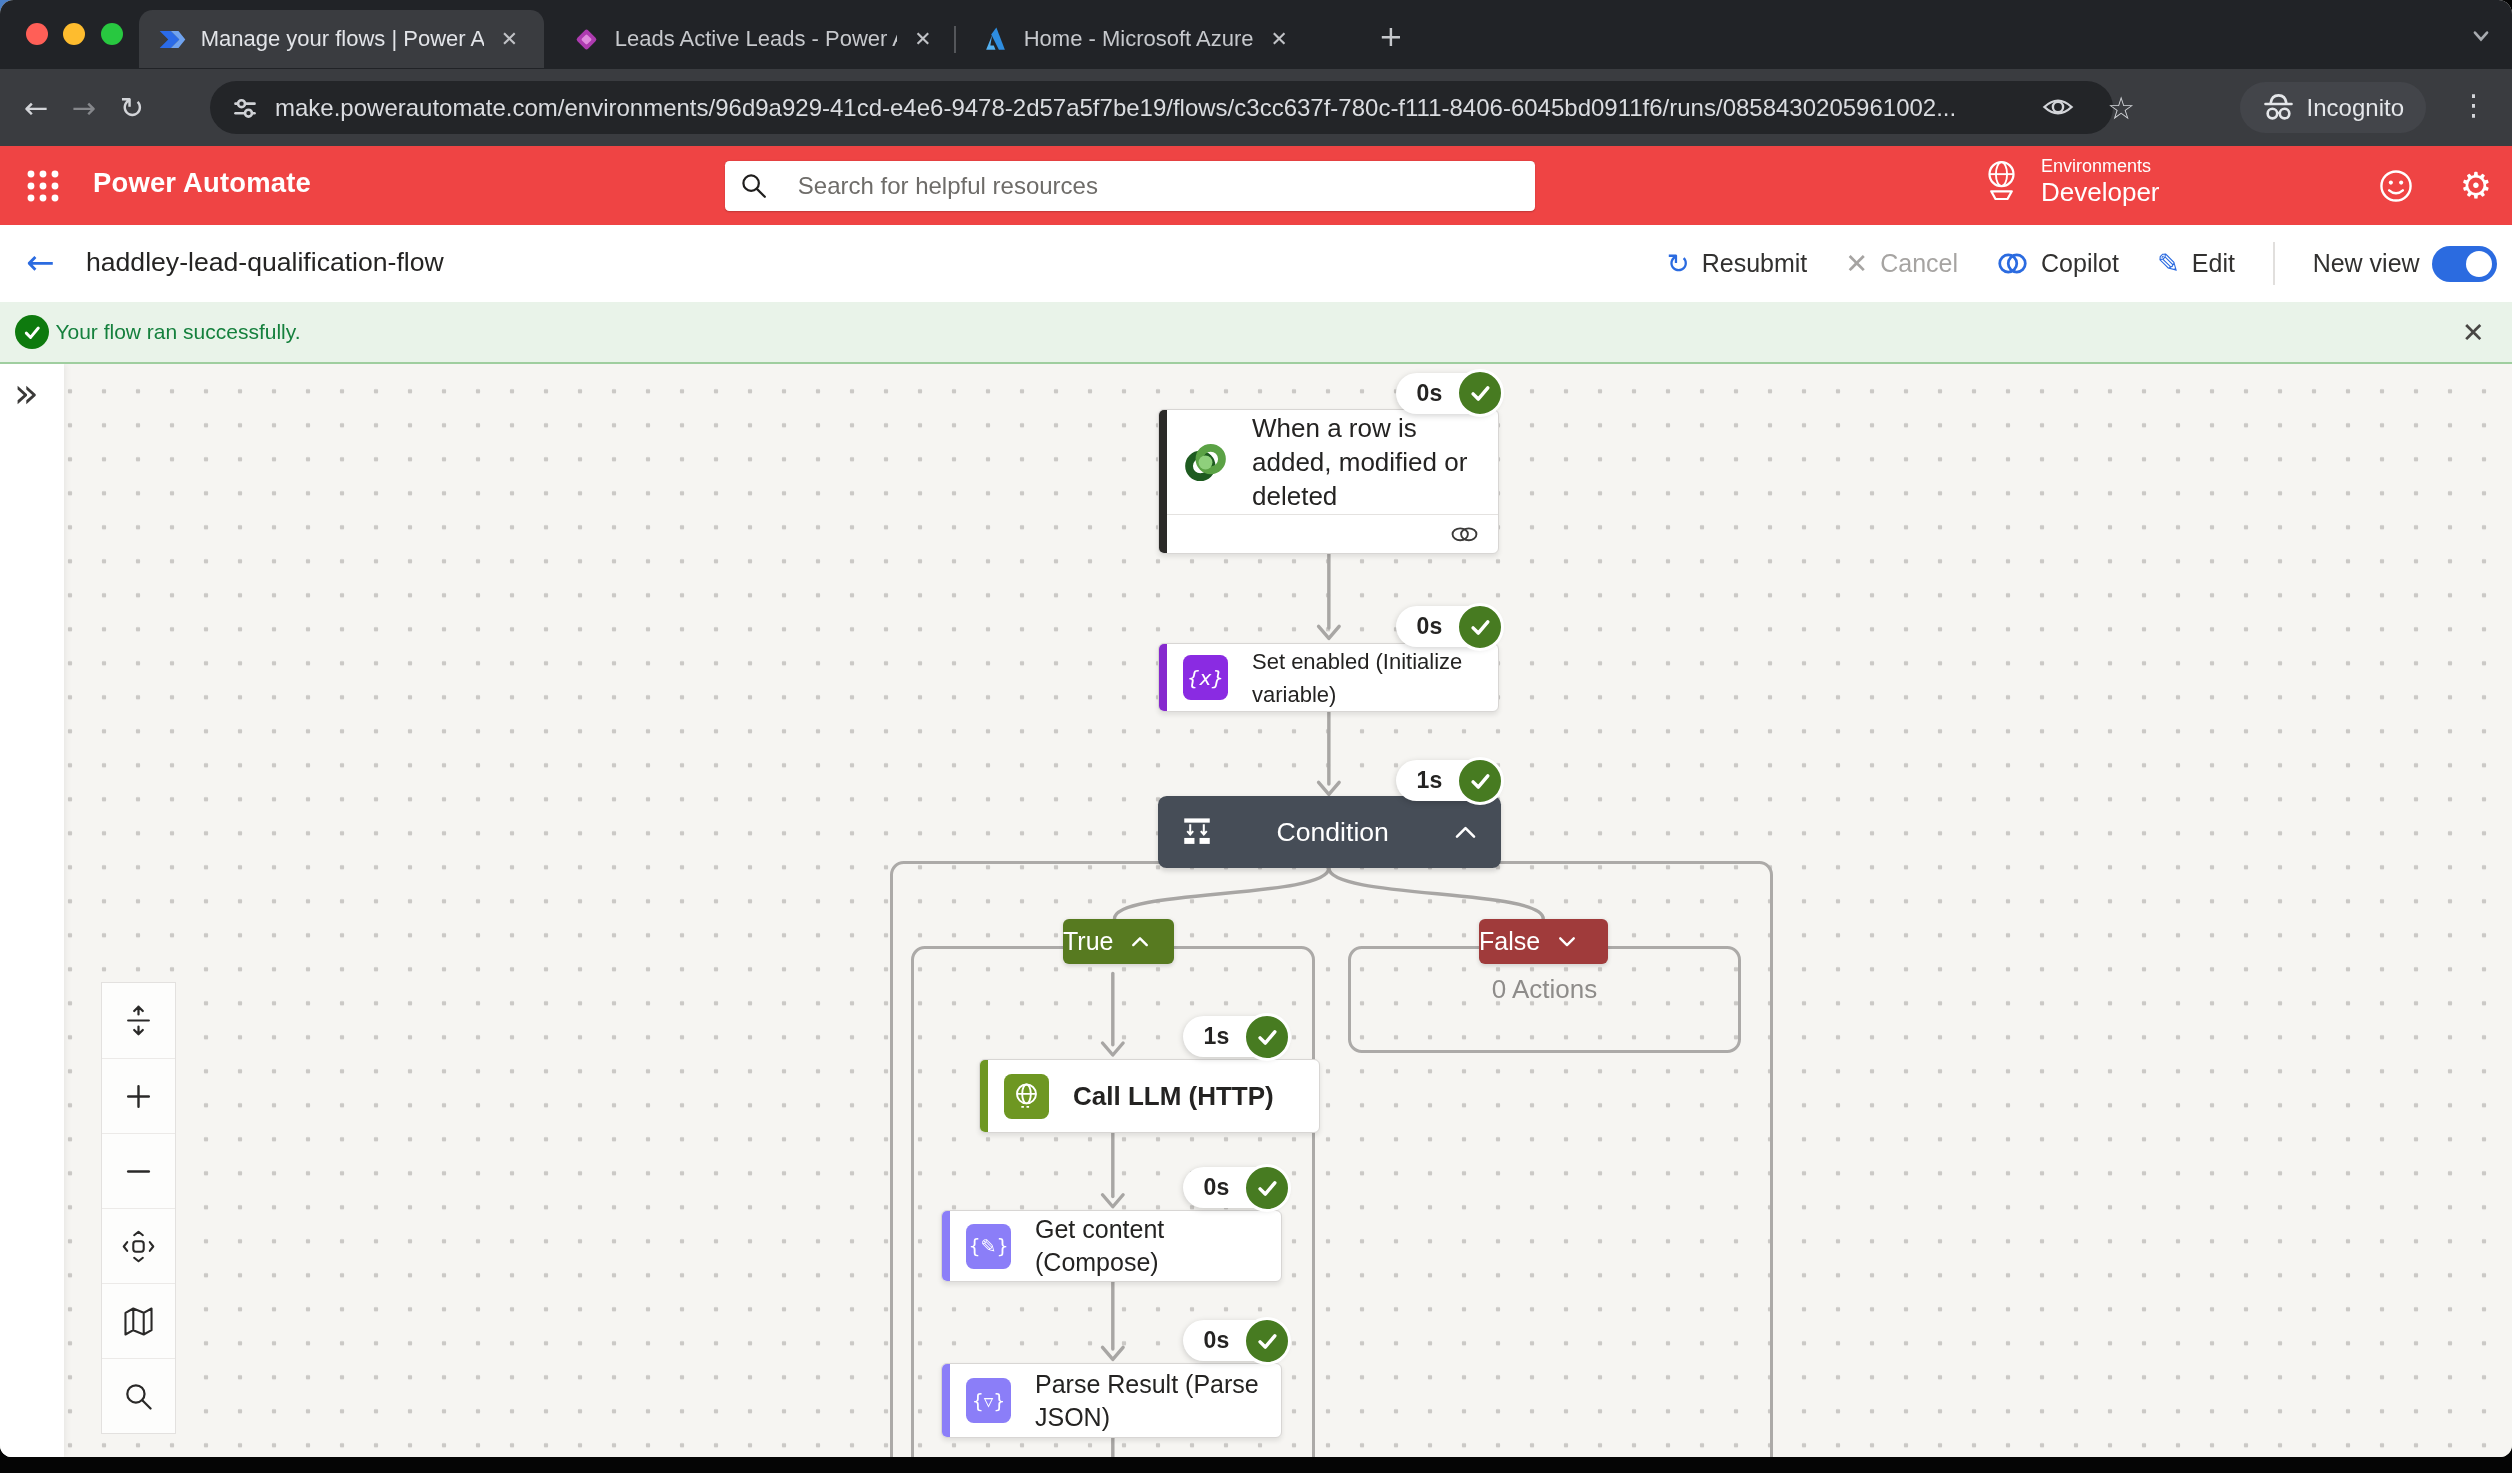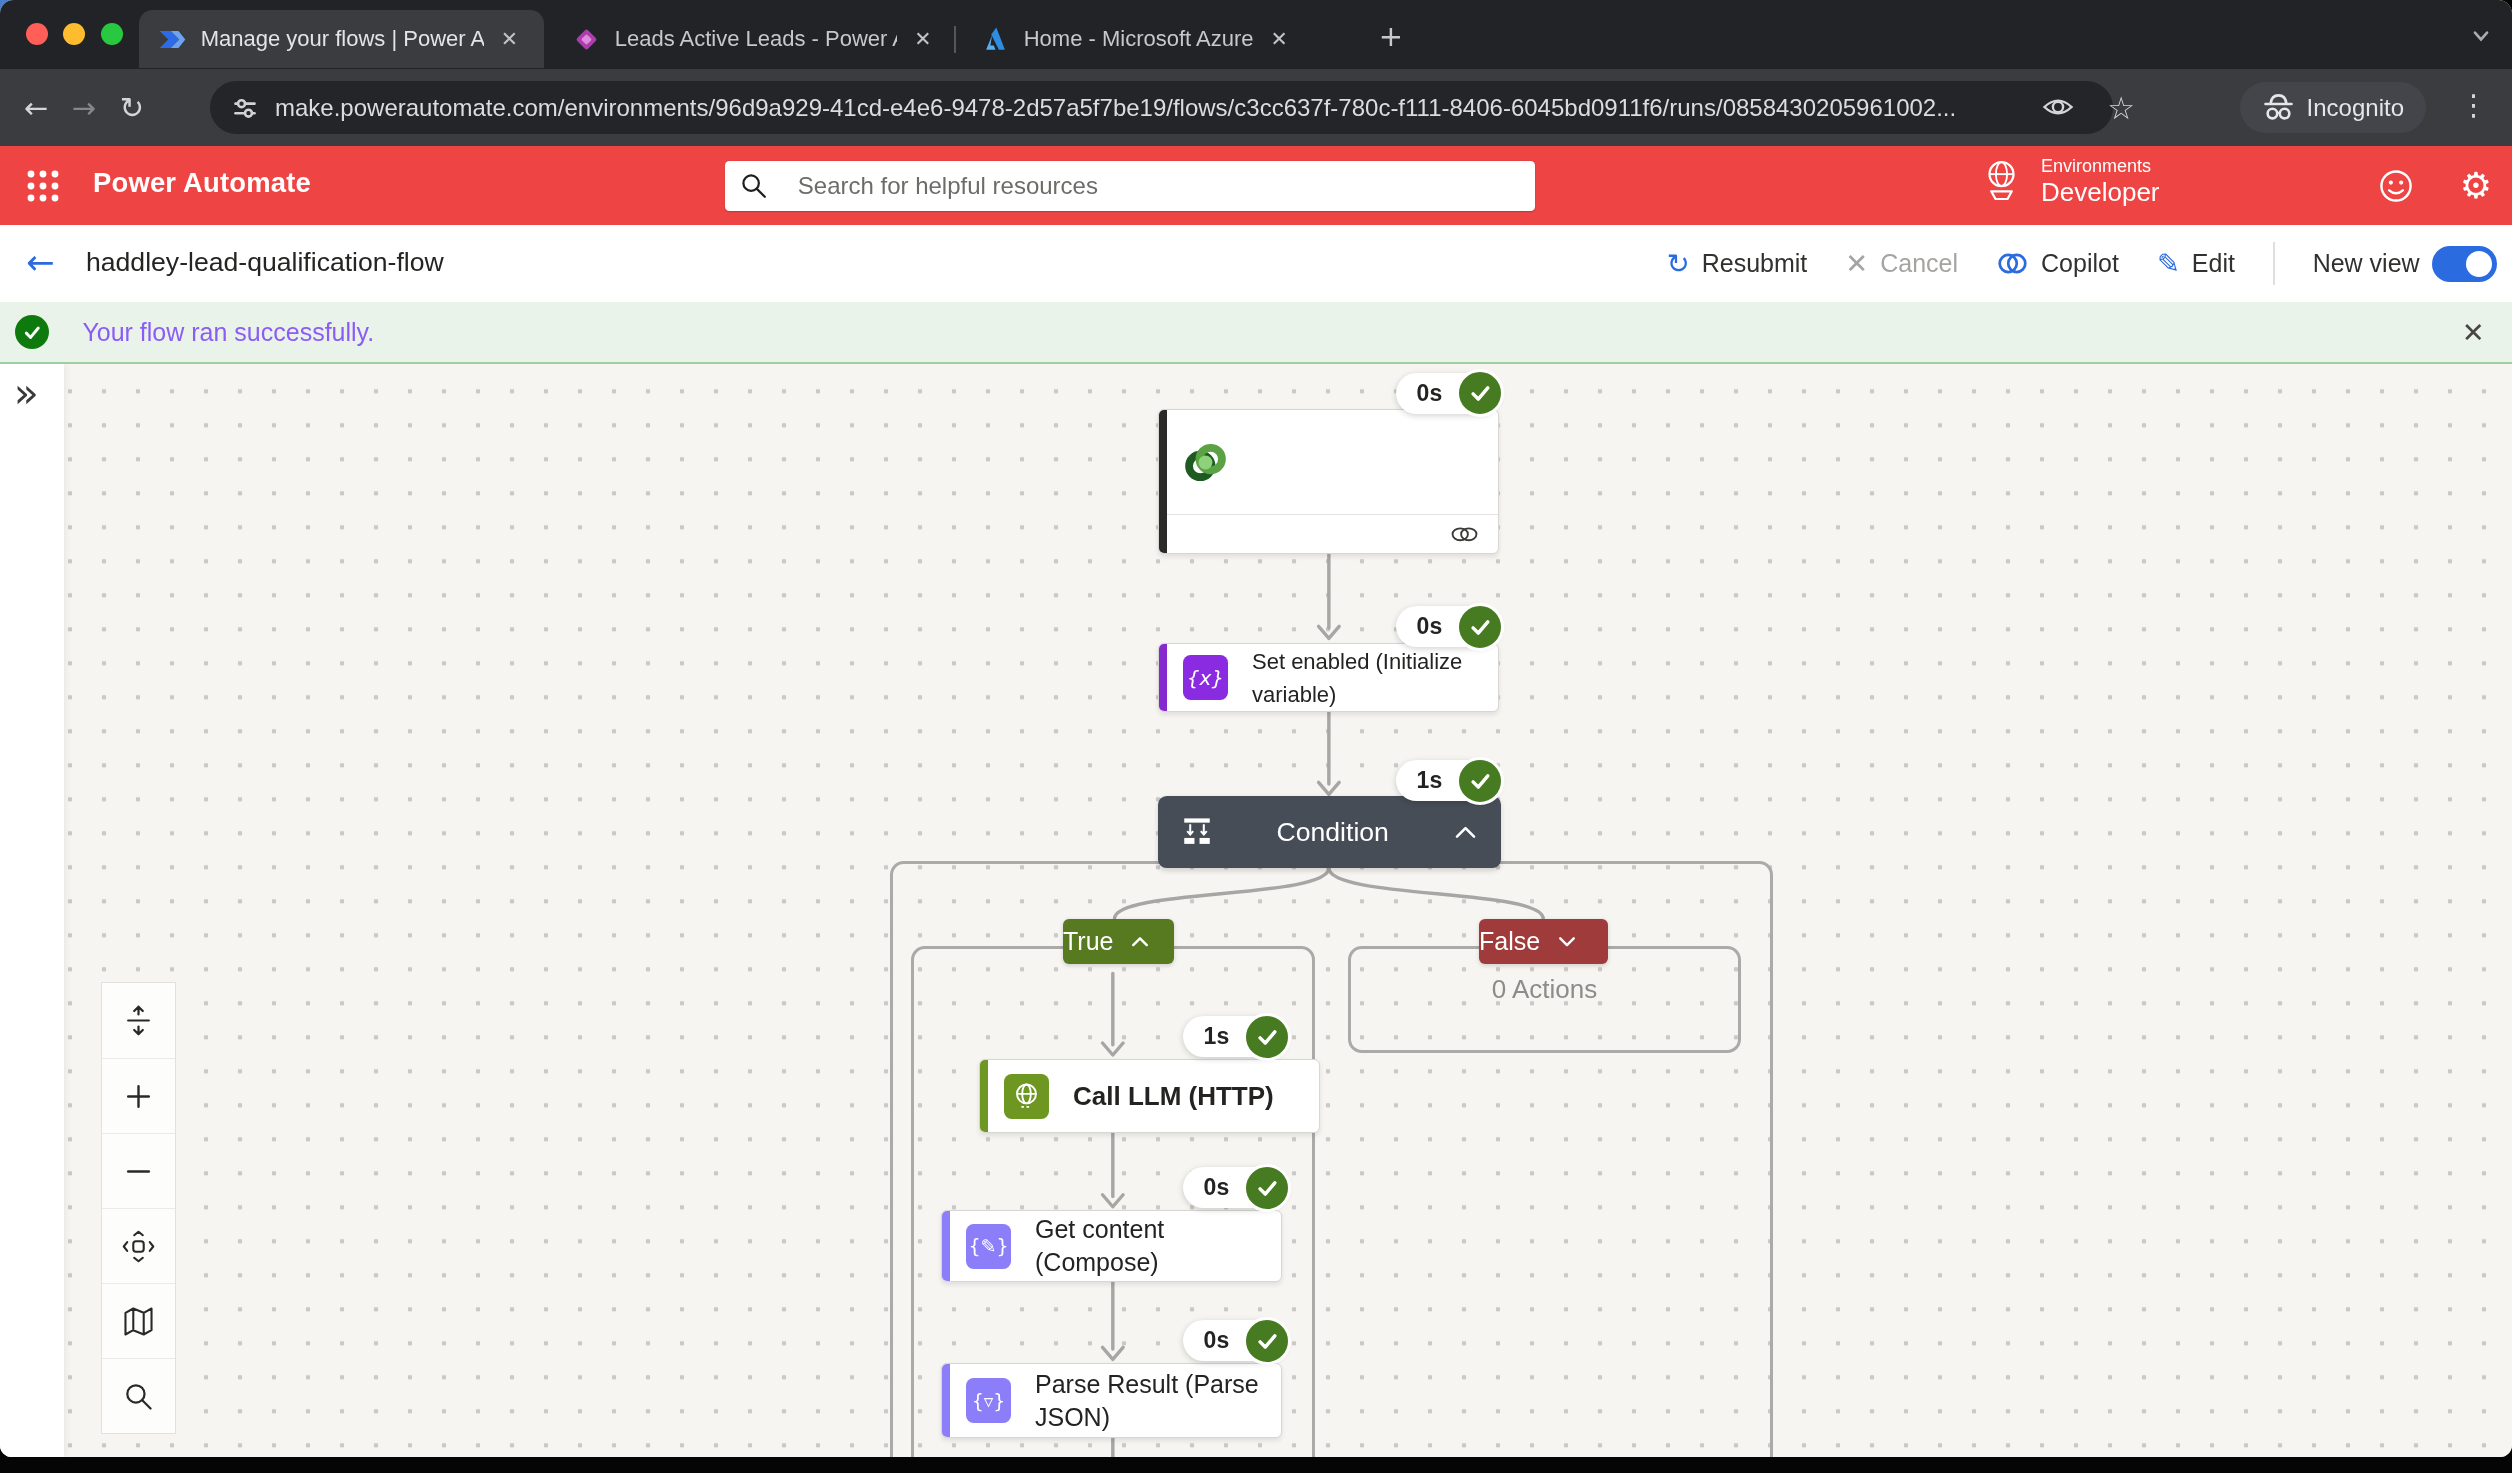--- a/index.html
+++ b/index.html
@@ -52,21 +52,21 @@
   .fa-btn { display:flex; align-items:center; gap:12px; font-size:25px; color:#323130; }
   .fa-btn .ic { color:#2B6BE0; font-size:27.4px; }
   .fa-btn.disabled, .fa-btn.disabled .ic { color:#A6A4A2; }
   .fa-divider { width:1.7px; height:43px; background:#E1DFDD; }
   .toggle { width:65px; height:36px; border-radius:18px; background:#2B6BE0; position:relative; }
   .toggle .knob { position:absolute; right:5.1px; top:5.1px; width:26px; height:26px; border-radius:50%; background:#fff; }
 
   
   .banner { position:relative; height:62px; background:#E9F3E9; border-bottom:2.6px solid #9FCE9F; display:flex; align-items:center; }
   .banner-check { margin-left:15.4px; width:34px; height:34px; border-radius:50%; background:#0E7A0E; display:flex; align-items:center; justify-content:center; flex:0 0 auto; }
-  .banner-msg { margin-left:33px; font-size:25px; color:#8b5cf6; }
+  .banner-msg { margin-left:6px; font-size:21px; color:#15803d; }
   .banner-close { position:absolute; right:27.4px; top:14.6px; font-size:27.4px; color:#484644; }
 
   
   .canvas { position:relative; height:1093px; background:#F6F5F2;
     background-image:radial-gradient(circle,#CBC9C6 2.1px, transparent 2.6px);
     background-size:34px 34px; background-position:19px 10.3px; overflow:hidden; }
   .panel-strip { position:absolute; left:0; top:0; width:64px; height:100%; background:#fff; box-shadow:1.7px 0 6.9px rgba(0,0,0,.07); z-index:6; }
   .expand-ic { position:absolute; left:13.7px; top:5.1px; font-size:41px; color:#3B3A39; }
 
   .cv-toolbar { position:absolute; left:101px; top:618px; width:75px; background:#FDFDFC; border:1.3px solid #E3E1DF; z-index:6; }
@@ -345,20 +345,25 @@
     </div>
 
     <div class="node trigger-card" style="left:1158px; top:45px; width:341px; height:145px;">
       <div class="stripe" style="background:#2B2A28;"></div>
       <div class="trigger-top">
         <svg class="nd-icon plain" viewBox="0 0 52 52">
           <circle cx="20" cy="30" r="13" fill="none" stroke="#1E5B20" stroke-width="9"></circle>
           <circle cx="32" cy="22" r="13" fill="none" stroke="#5BA245" stroke-width="9"></circle>
           <circle cx="26" cy="26" r="8" fill="#8FD07C"></circle>
         </svg>
+        <div class="nd-title">
+          <div>When a row is</div>
+          <div>added, modified or</div>
+          <div>deleted</div>
+        </div>
       </div>
       <div class="trigger-foot">
         <svg width="29" height="20.6" viewBox="0 0 34 24">
           <ellipse cx="12" cy="12" rx="9" ry="7" fill="none" stroke="#3B3A39" stroke-width="2.2"></ellipse>
           <ellipse cx="22" cy="12" rx="9" ry="7" fill="none" stroke="#3B3A39" stroke-width="2.2"></ellipse>
         </svg>
       </div>
     </div>
     <div class="badge" style="top:8.6px; left:1396px;">
       <span>0s</span>

